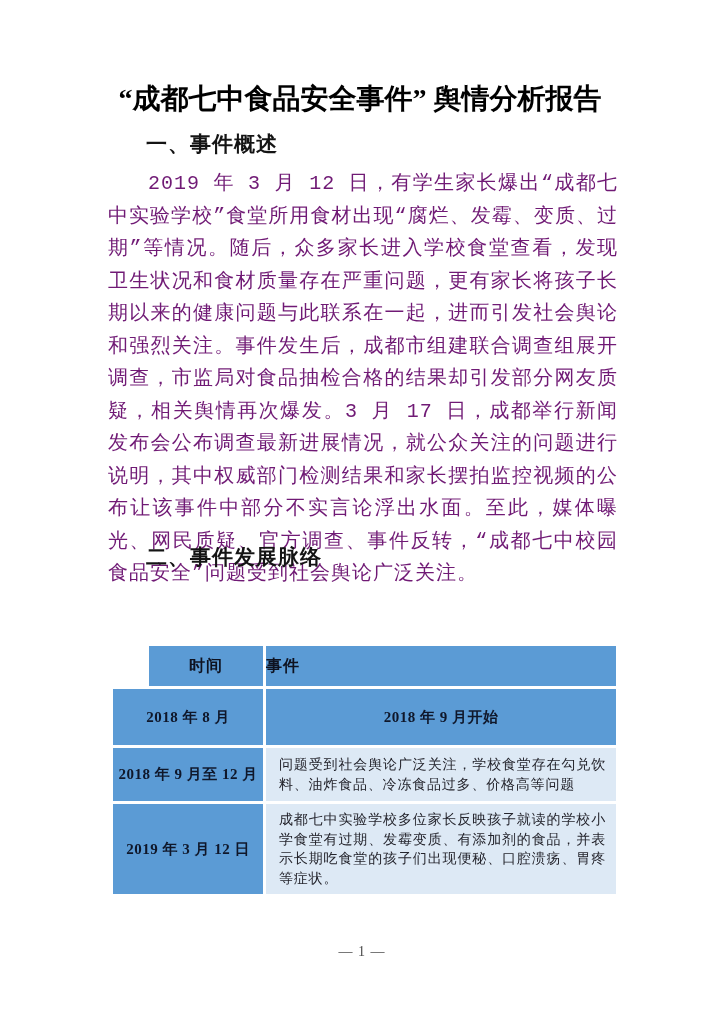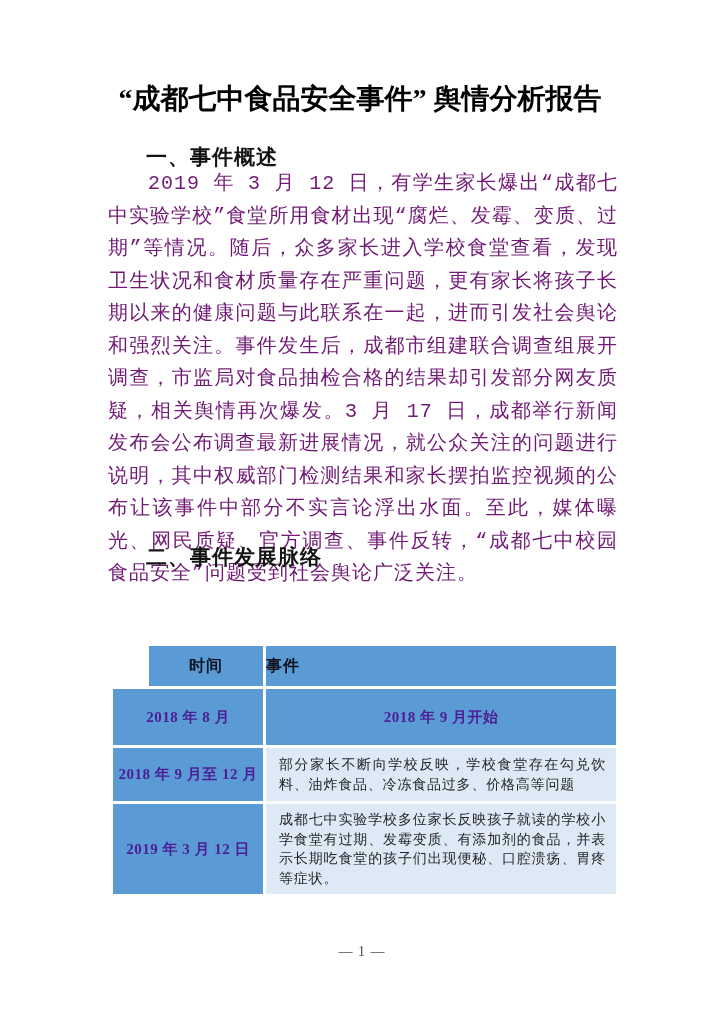--- a/index.html
+++ b/index.html
@@ -28,21 +28,21 @@
   .sec-heading {
     position: absolute;
     left: 146px;
     margin: 0;
     font-family: "Liberation Sans", "DejaVu Sans", sans-serif;
     font-size: 21px;
     font-weight: 700;
     color: #141414;
     letter-spacing: 1px;
   }
-  .heading-overview { top: 143px; }
+  .heading-overview { top: 130px; }
   .heading-timeline { top: 543px; }
   .body-para {
     position: absolute;
     top: 168px;
     left: 108px;
     width: 510px;
     margin: 0;
     font-family: Liberation Mono, monospace;
     font-size: 20px;
     line-height: 32.5px;
@@ -75,21 +75,21 @@
   .th-time { justify-content: center; margin-left: 36px; }
   .th-event { justify-content: flex-start; }
   .time-cell {
     background: #5b9bd5;
     display: flex;
     align-items: center;
     justify-content: center;
     font-family: "Liberation Serif", "DejaVu Serif", serif;
     font-size: 15px;
     font-weight: 700;
-    color: #4c1d95;
+    color: #0f172a;
     letter-spacing: 0.5px;
     text-align: center;
   }
   .event-cell {
     background: #dde9f5;
     display: flex;
     align-items: center;
     padding: 6px 10px 6px 13px;
     font-family: "Liberation Serif", "DejaVu Serif", serif;
     font-size: 14px;
@@ -129,21 +129,21 @@
 
   <div class="timeline-table">
     <div class="cell th th-time">时间</div>
     <div class="cell th th-event">事件</div>
 
     <div class="cell time-cell row-0">2018 年 8 月</div>
 
     <div class="cell time-cell row-1">2018 年 9 月开始</div>
 
     <div class="cell time-cell row-2">2018 年 9 月至 12 月</div>
-    <div class="cell event-cell row-2">部分家长不断向学校反映，学校食堂存在勾兑饮料、油炸食品、冷冻食品过多、价格高等问题</div>
+    <div class="cell event-cell row-2">问题受到社会舆论广泛关注，学校食堂存在勾兑饮料、油炸食品、冷冻食品过多、价格高等问题</div>
 
     <div class="cell time-cell row-3">2019 年 3 月 12 日</div>
     <div class="cell event-cell row-3">成都七中实验学校多位家长反映孩子就读的学校小学食堂有过期、发霉变质、有添加剂的食品，并表示长期吃食堂的孩子们出现便秘、口腔溃疡、胃疼等症状。</div>
   </div>
 
   <div class="page-footer">— 1 —</div>
 
 </div>
 
 </body></html>

